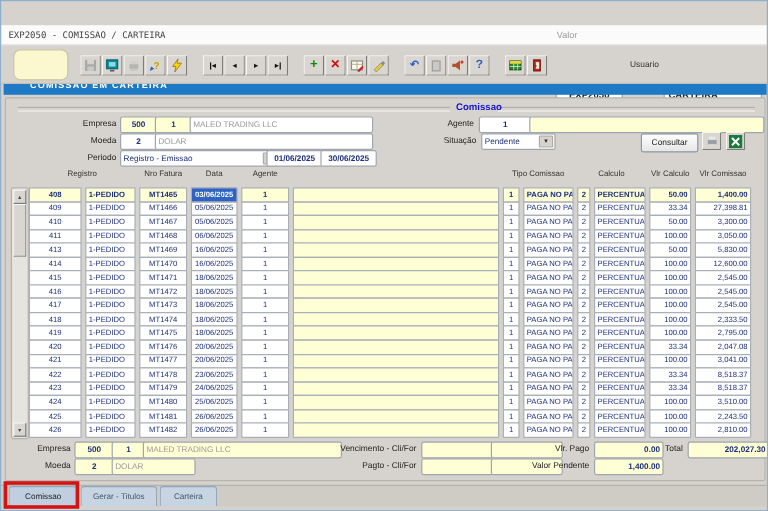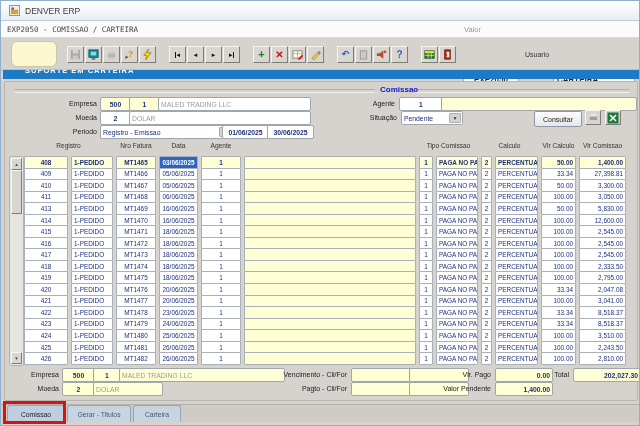--- a/index.html
+++ b/index.html
@@ -76,30 +76,20 @@
   .tab{position:absolute;top:1px;height:16px;background:#c7d4e2;border:1px solid #93a6ba;border-bottom:none;
        border-radius:3px 3px 0 0;font-size:6.8px;color:#46586e;display:flex;align-items:center;justify-content:center;}
   .tab.active{background:#bfcfdf;color:#222;}
   .redbox{left:2px;top:400px;width:63px;height:23px;border:3px solid #d41414;background:transparent;}
 </style>
 </head>
 <body>
 
 <div class="window">
 
-  <div class="abs titlebar">
-    <span style="display:inline-flex;">
-      <svg width="11" height="11" viewBox="0 0 12 12">
-          <rect x="0.5" y="0.5" width="11" height="11" fill="#eef0f6" stroke="#8090a8"></rect>
-          <rect x="2" y="5" width="8" height="5" fill="#d9a520"></rect>
-          <circle cx="4" cy="4" r="1.5" fill="#3a6fc0"></circle>
-        </svg>
-    </span>
-    <span class="titletext">DENVER ERP</span>
-  </div>
 
   <div class="abs menubar">
     <span class="menuleft">EXP2050 - COMISSAO / CARTEIRA</span>
     <span class="menuright">Valor</span>
   </div>
 
   <div class="abs toolbar"></div>
   <div class="abs logo"></div>
 
   <button class="tbtn" style="left:66px;" title="">
@@ -203,21 +193,21 @@
         <rect x="5" y="3" width="3" height="6" fill="#efe8e0"></rect>
         <circle cx="5" cy="6.5" r="0.7" fill="#701008"></circle>
       </svg>
   </button>
 
   <div class="sunkbox" style="left:462px;top:46px;width:54px;height:15px;">EXP2050</div>
   <span class="ulabel" style="left:524px;top:50px;">Usuario</span>
   <div class="sunkbox" style="left:552px;top:46px;width:77px;height:15px;justify-content:flex-start;padding-left:3px;">CARTEIRA</div>
 
   <div class="abs bluebar">
-    <span>SUPORTE EM CARTEIRA</span>
+    <span>COMISSAO EM CARTEIRA</span>
   </div>
 
   <div class="abs panel"></div>
 
   <div class="etch" style="left:14px;top:88px;width:360px;"></div>
   <div class="etch" style="left:414px;top:88px;width:214px;"></div>
   <div class="formtitle" style="left:379px;top:84px;">Comissao</div>
 
   <span class="lbl" style="left:46px;top:99px;width:50px;">Empresa</span>
   <div class="fld yellow bold center" style="left:99px;top:96px;width:25px;">500</div>

